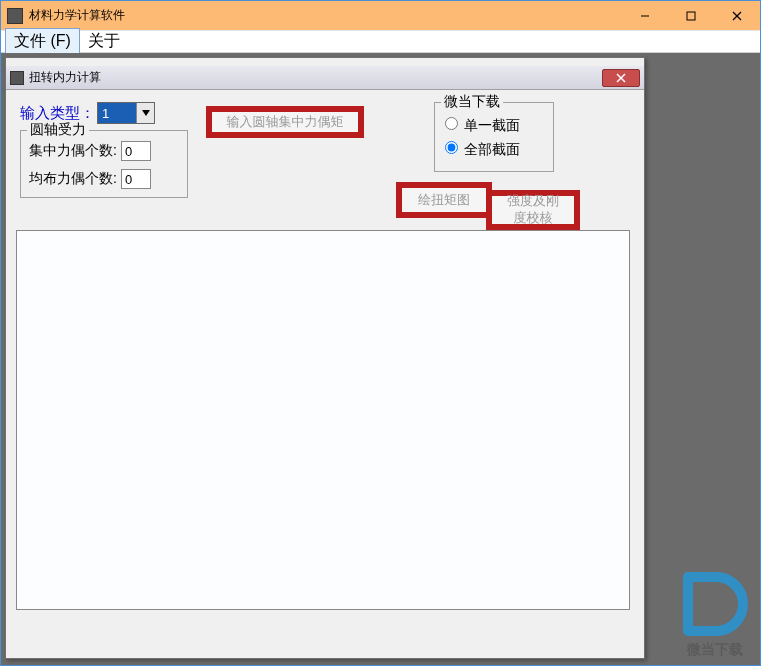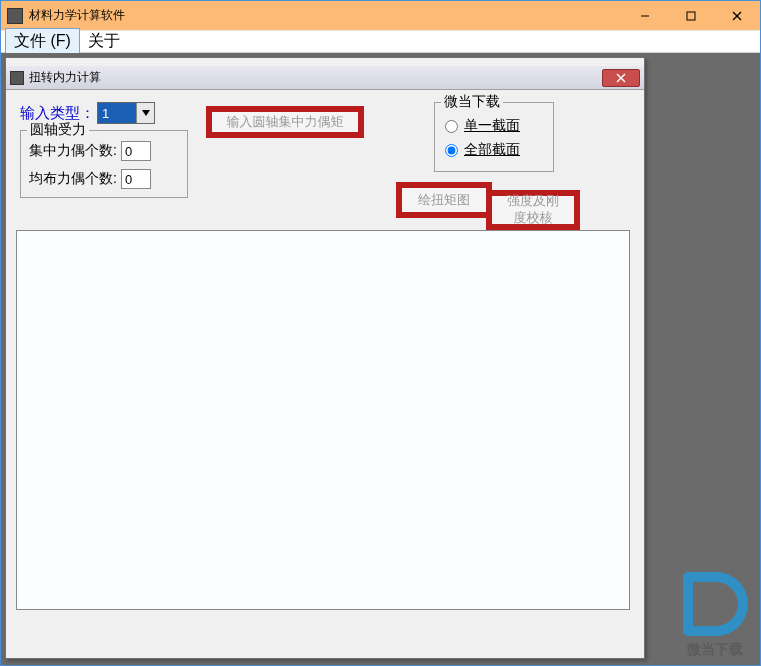--- a/index.html
+++ b/index.html
@@ -184,24 +184,23 @@
   width: 158px; height: 32px;
   display: flex; align-items: center; justify-content: center;
 }
 .section-group {
   position: absolute;
   left: 428px; top: 10px;
   width: 120px;
   padding: 14px 10px 12px 10px;
 }
 .radio-row {
-  display: flex; align-items: center;
+  display: flex; align-items: flex-start;
   margin-bottom: 6px;
   font-size: 14px;
-  text-decoration: underline;
 }
 .radio-row input { margin-right: 6px; }
 .axis-row {
   position: absolute;
   left: 200px; top: 100px;
   display: flex; align-items: center;
 }
 .axis-row .lbl { font-size: 15px; margin-right: 10px; }
 .axis-input {
   width: 78px; height: 22px;

